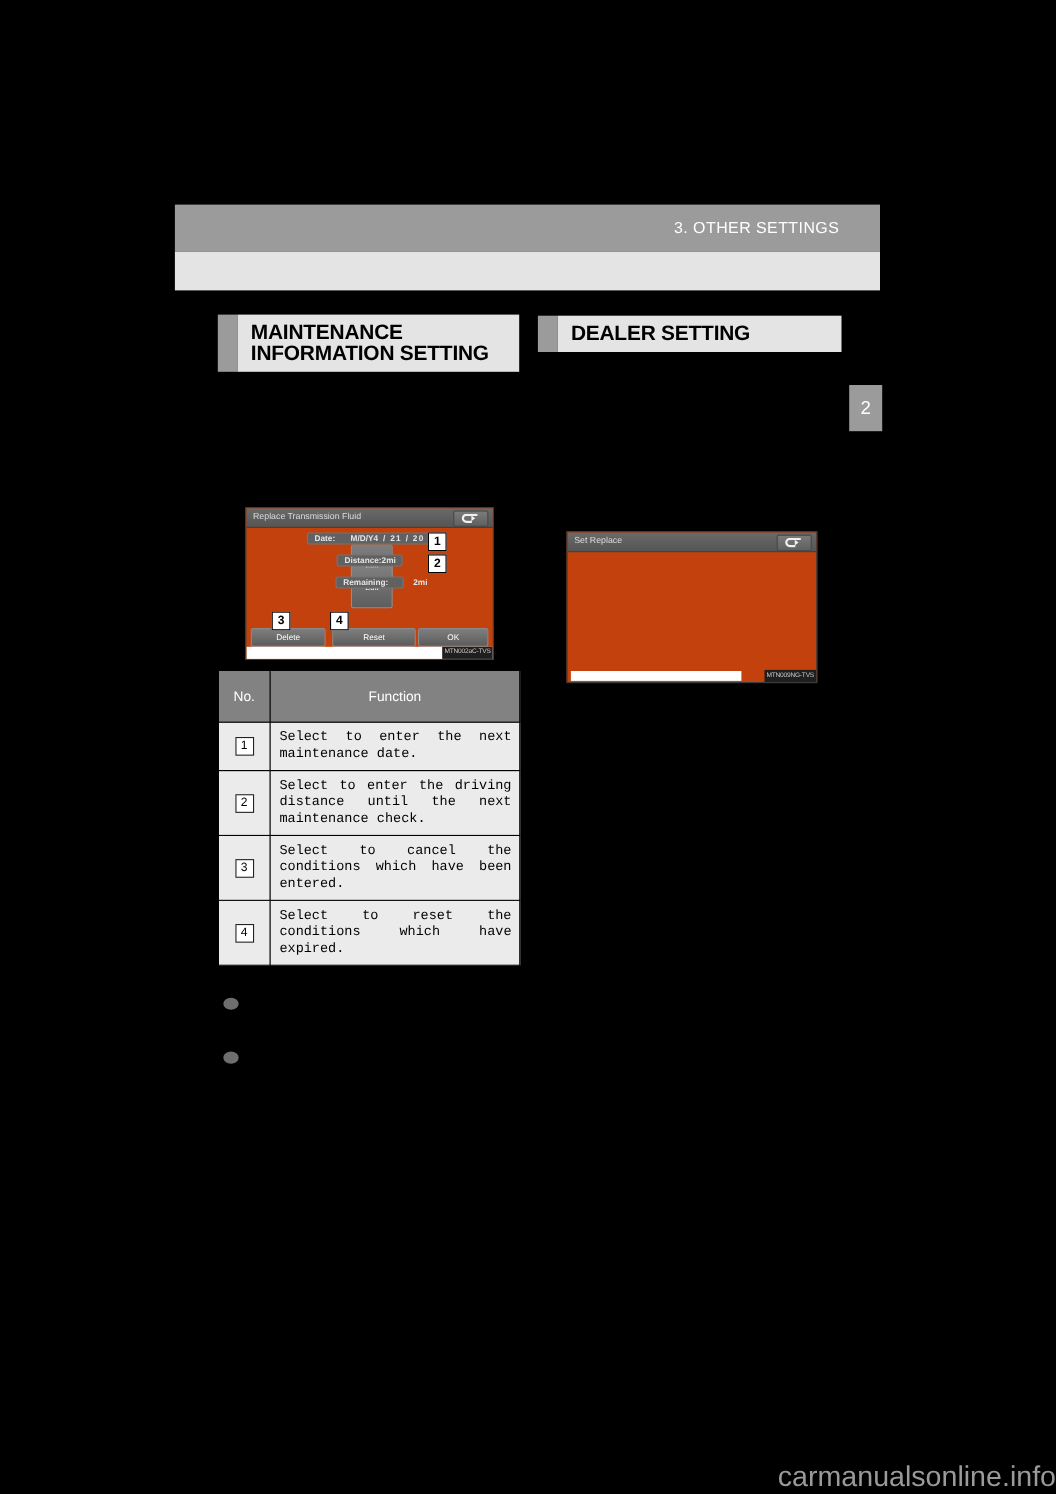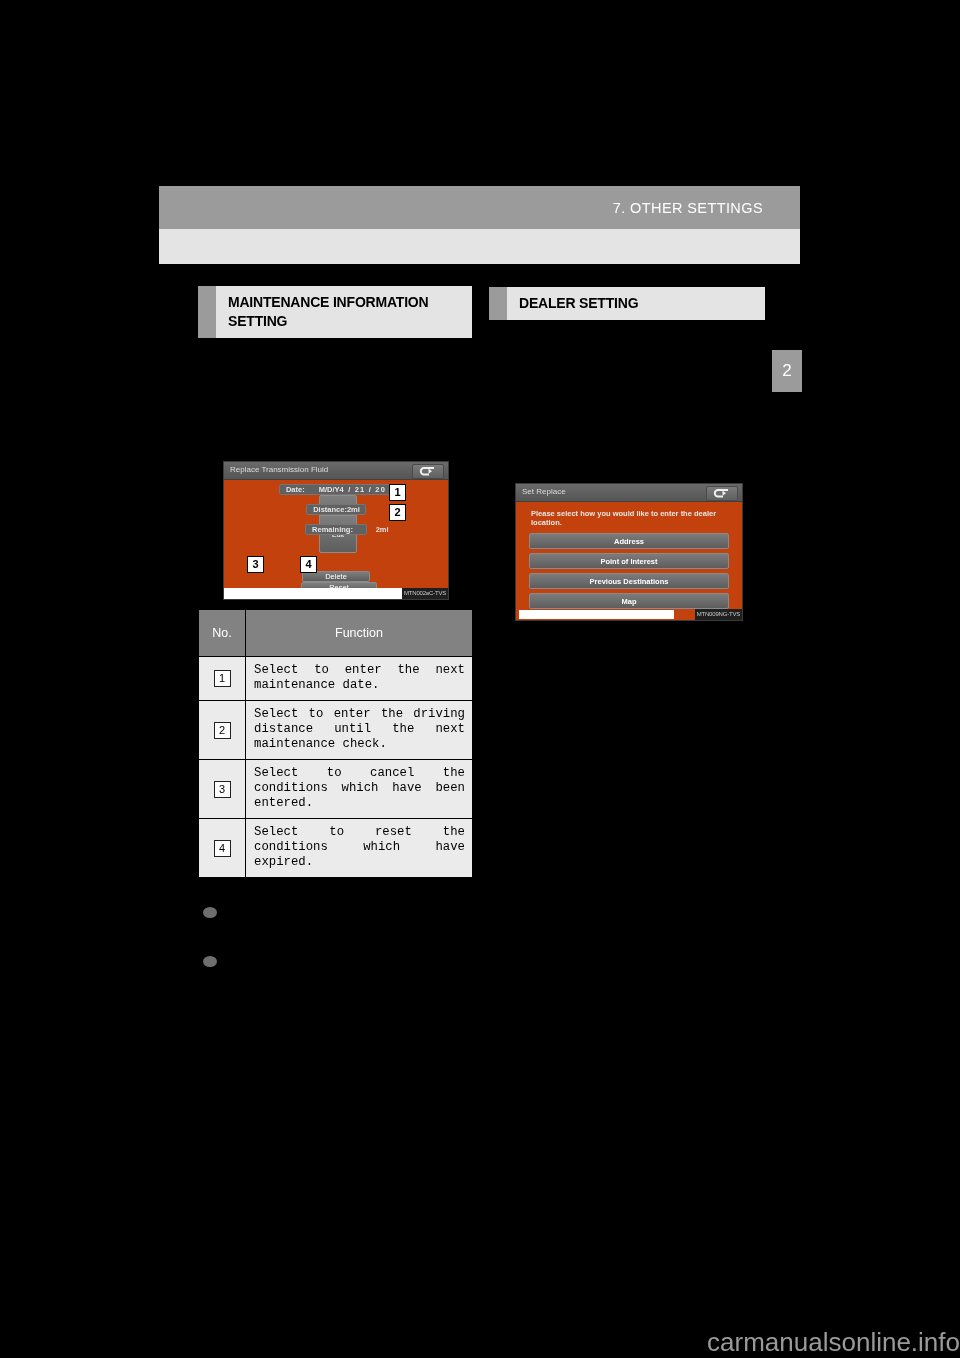--- a/index.html
+++ b/index.html
@@ -62,21 +62,21 @@
     align-items: stretch;
   }
   .section-head .marker {
     width: 18px;
     background: #9b9b9b;
     flex: 0 0 18px;
   }
   .section-head .label {
     background: #e4e4e4;
     color: #000000;
-    font-size: 14px;
+    font-size: 19px;
     font-weight: bold;
     line-height: 19px;
     padding: 7px 0 7px 12px;
     flex: 1 1 auto;
     letter-spacing: -0.2px;
   }
   #sec-maint { left: 198px; top: 286px; width: 274px; }
   #sec-dealer { left: 489px; top: 287px; width: 276px; }
 
   
@@ -164,21 +164,20 @@
 
   .maint-bottom {
     position: absolute;
     left: 0; right: 0;
     bottom: 12px;
     height: 16px;
     display: flex;
     align-items: center;
     padding: 0 4px;
     box-sizing: border-box;
-    flex-direction: column;
   }
   .soft-btn {
     height: 15px;
     background: linear-gradient(#7e7e7e, #5c5c5c);
     border: 1px solid #8a8a8a;
     border-radius: 2px;
     font-size: 7.5px;
     color: #ffffff;
     display: flex;
     align-items: center;
@@ -328,21 +327,21 @@
     color: #9a9a9a;
     font-size: 26px;
     letter-spacing: 0px;
     font-family: "Liberation Sans", sans-serif;
   }
 </style>
 </head>
 <body>
 
 <div class="page-header-bar">
-  <div class="page-header-title">7. OTHER SETTINGS</div>
+  <div class="page-header-title">3. OTHER SETTINGS</div>
 </div>
 <div class="page-header-sub"></div>
 
 <div class="chapter-tab">2</div>
 
 <div class="section-head" id="sec-maint">
   <div class="marker"></div>
   <div class="label">MAINTENANCE INFORMATION SETTING</div>
 </div>
 
@@ -409,27 +408,20 @@
   <div class="nav-titlebar">
     <div class="nav-title">Set Replace</div>
     <div class="nav-back">
       <svg width="18" height="9" viewBox="0 0 18 9" aria-hidden="true">
         <path d="M15 1 H5 A3.2 3.2 0 0 0 5 7.4 H10" fill="none" stroke="#f0f0f0" stroke-width="2"></path>
         <path d="M13 4.2 L9.5 1.6 L9.5 6.8 Z" fill="#f0f0f0"></path>
       </svg>
     </div>
   </div>
 
-  <div class="dealer-body">
-    <div class="dealer-prompt">Please select how you would like to enter the dealer location.</div>
-    <div class="dealer-btn">Address</div>
-    <div class="dealer-btn">Point of Interest</div>
-    <div class="dealer-btn">Previous Destinations</div>
-    <div class="dealer-btn">Map</div>
-  </div>
 
   <div class="dealer-footbar"></div>
   <div class="shot-code">MTN009NG-TVS</div>
 </div>
 
 <table class="fn-table">
   <thead>
     <tr>
       <th class="col-no">No.</th>
       <th>Function</th>

